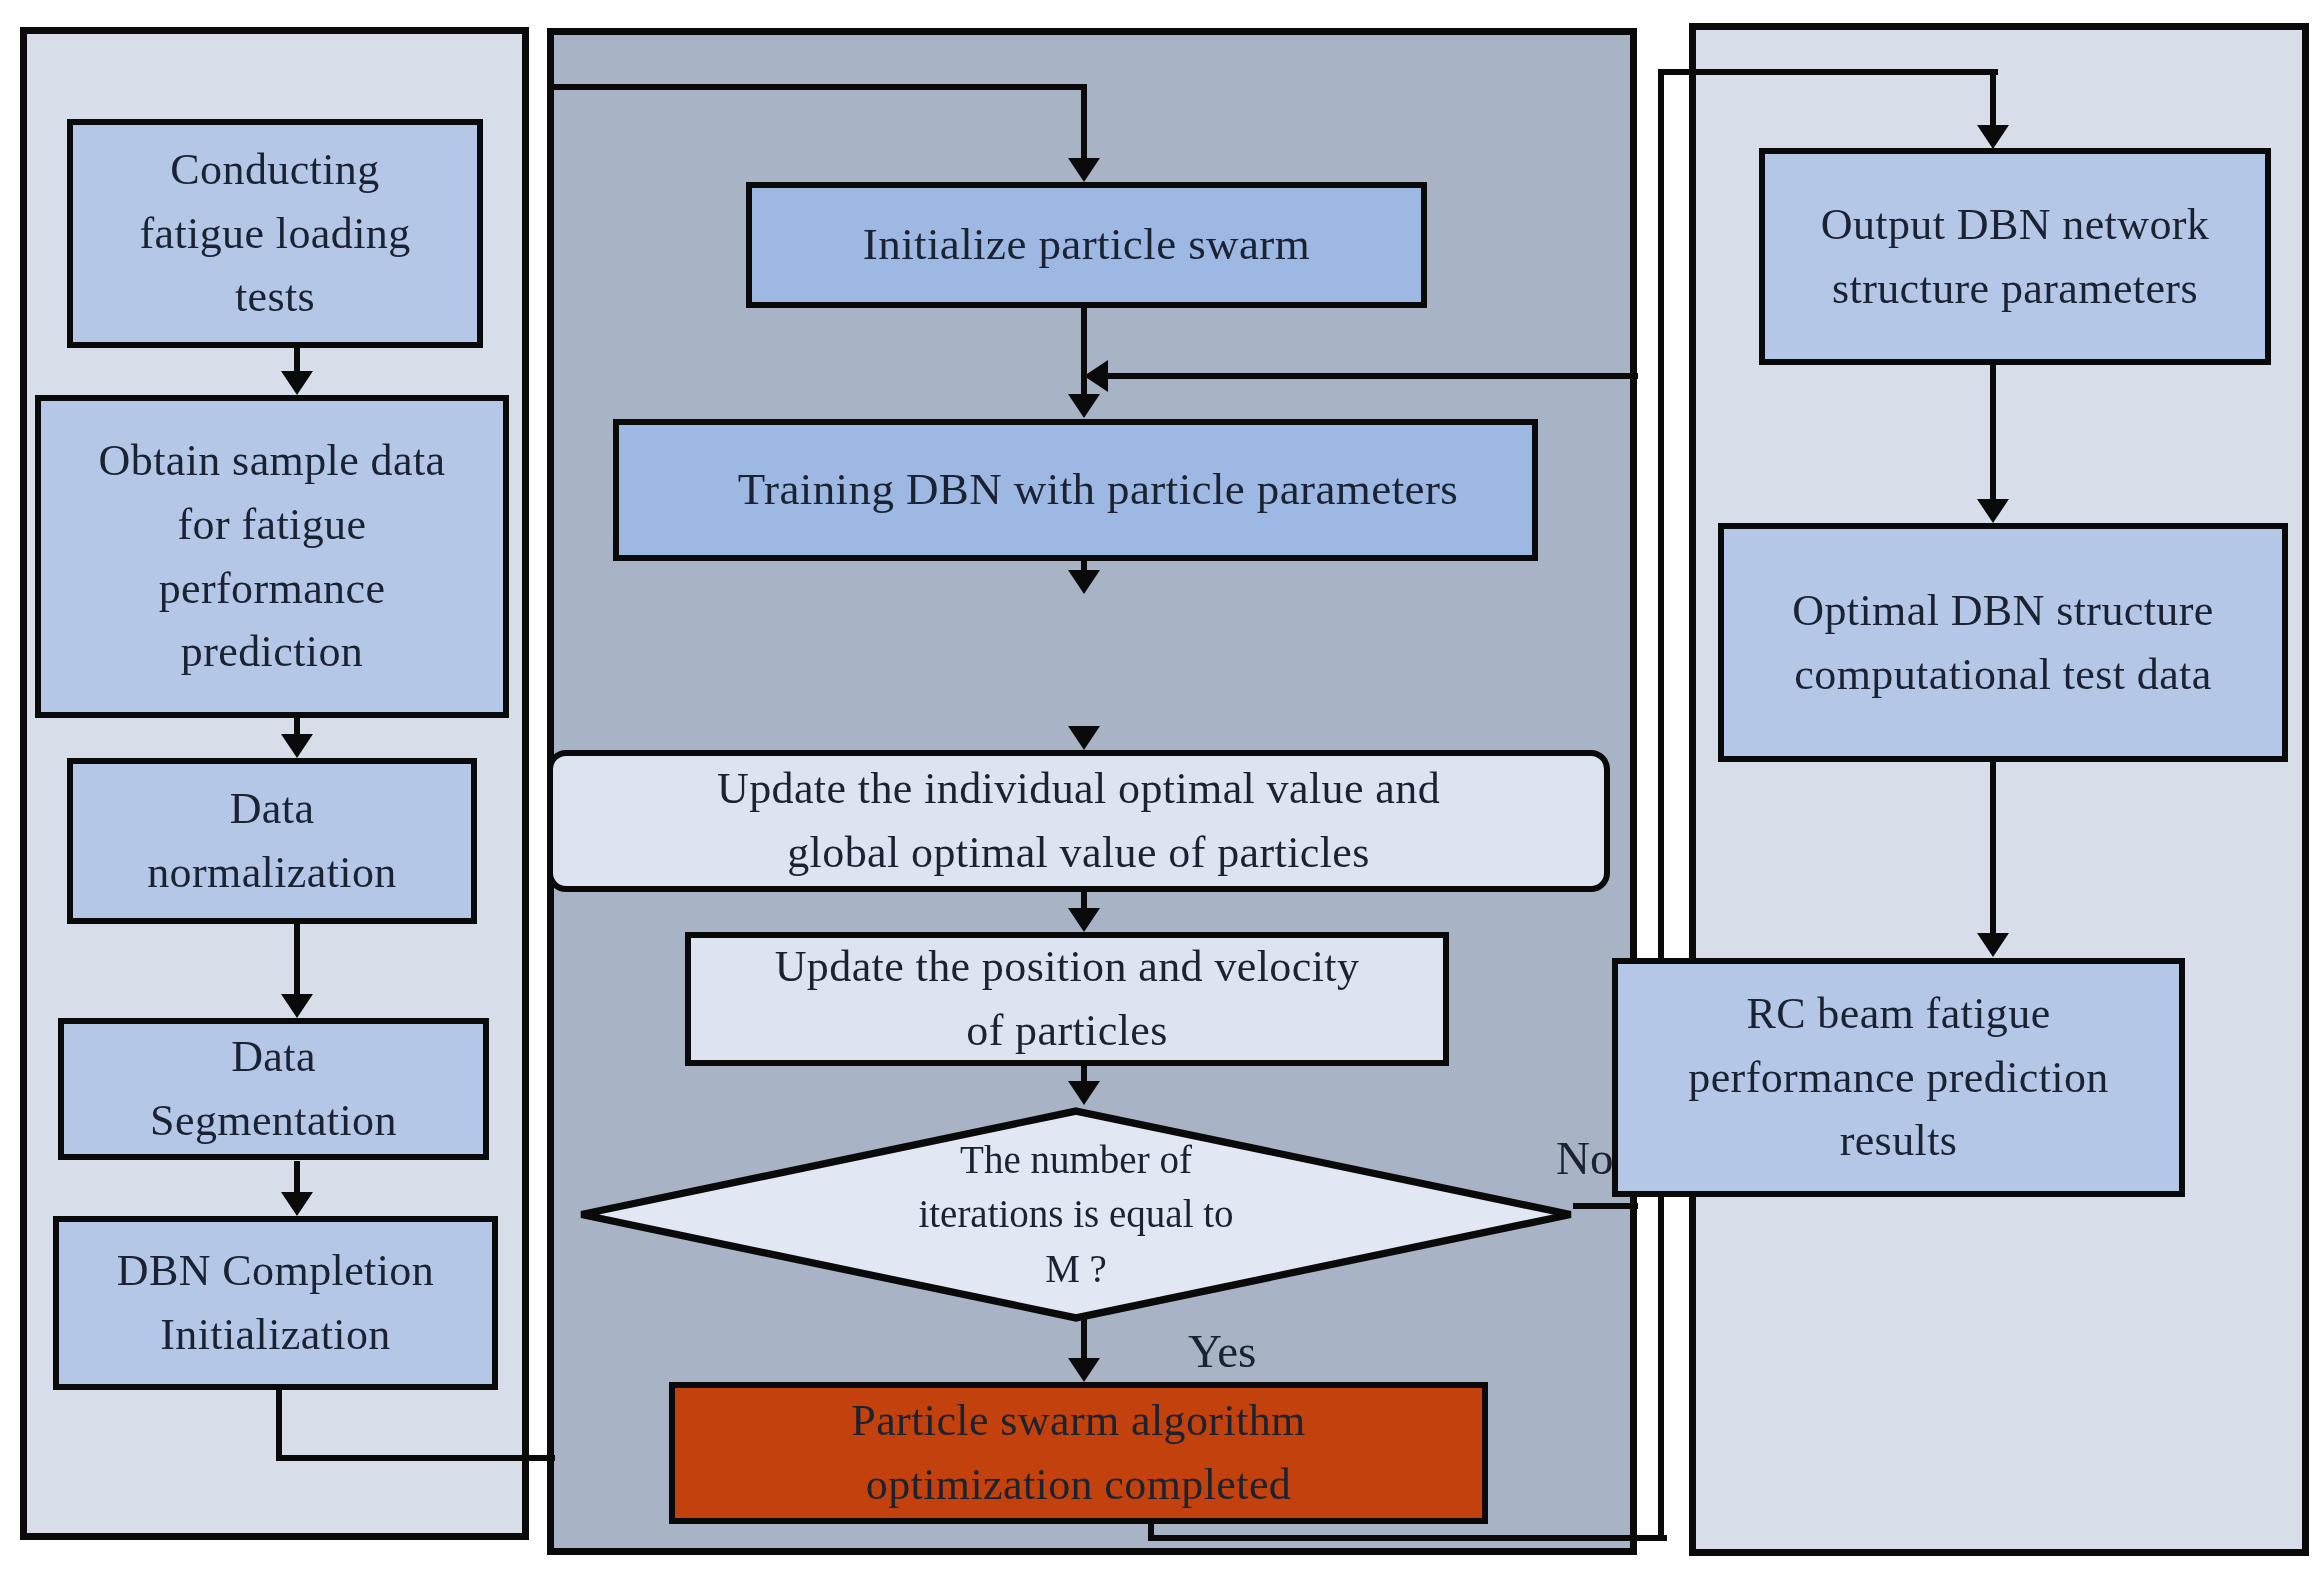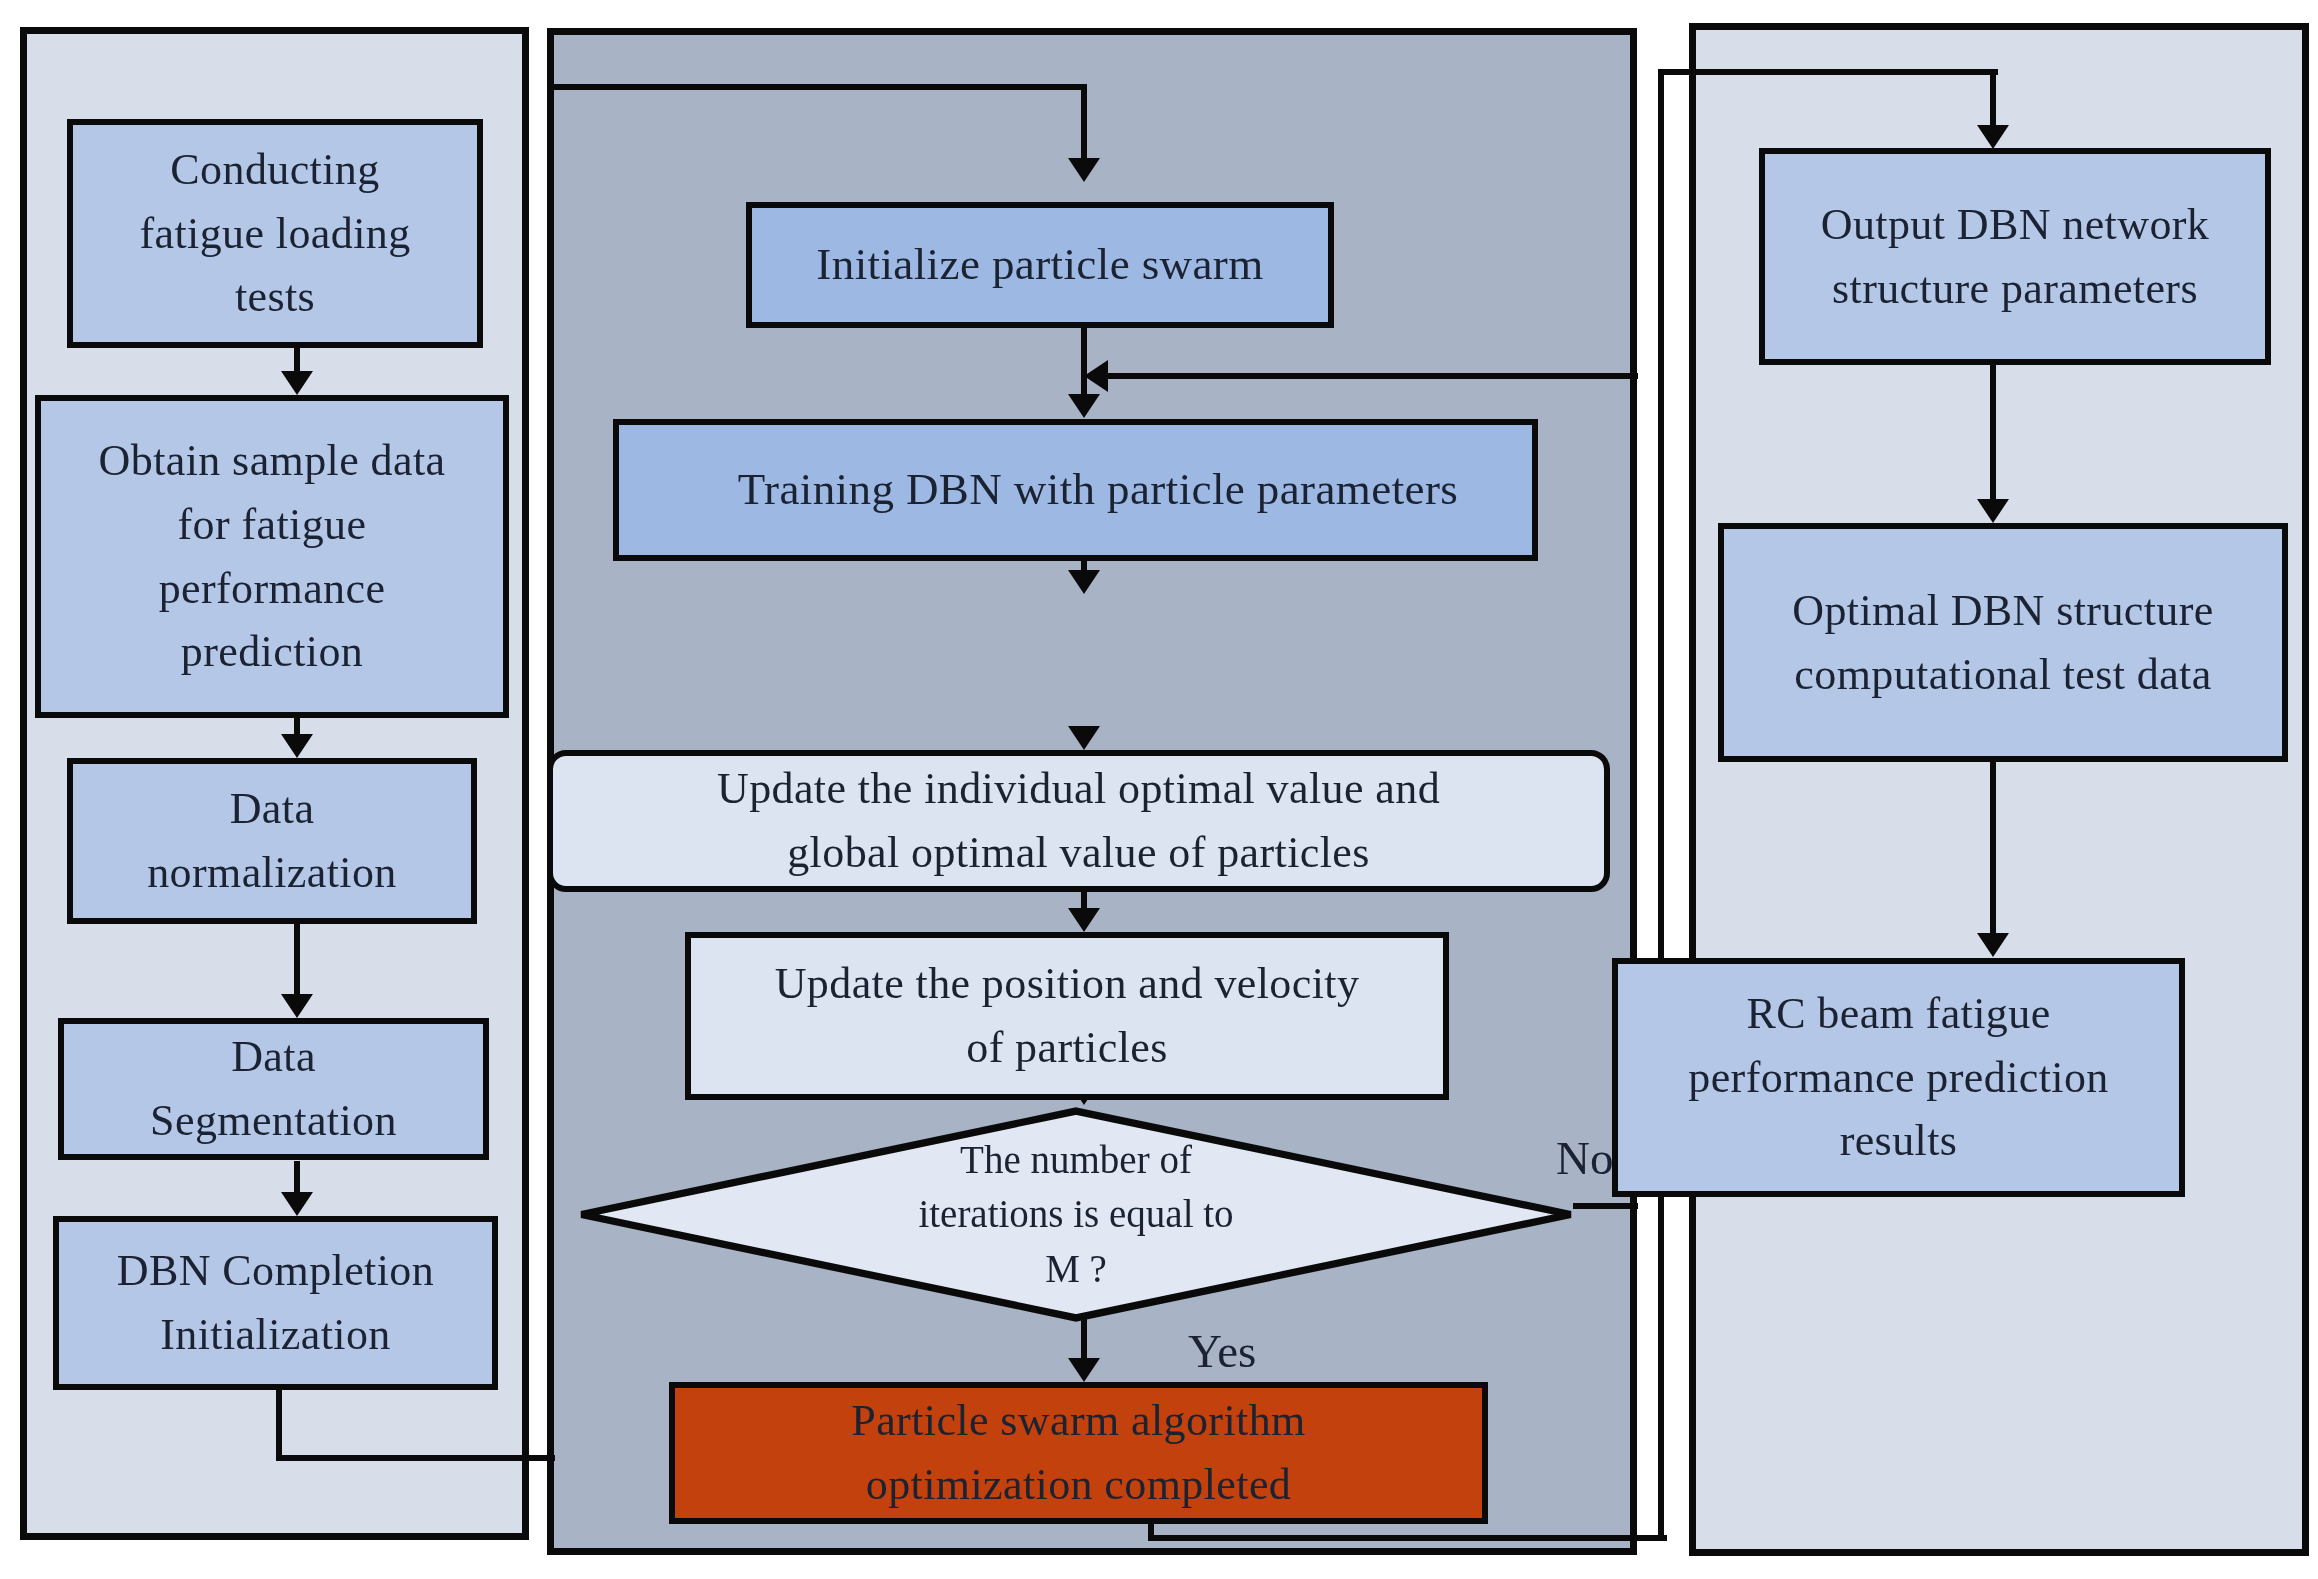--- a/index.html
+++ b/index.html
@@ -137,29 +137,29 @@
 
   <div class="box" style="left:67px; top:758px; width:410px; height:166px; background:#b4c7e7;">Data
 normalization</div>
 
   <div class="box" style="left:58px; top:1018px; width:431px; height:142px; background:#b4c7e7;">Data
 Segmentation</div>
 
   <div class="box" style="left:53px; top:1216px; width:445px; height:174px; background:#b4c7e7;">DBN Completion
 Initialization</div>
 
-  <div class="box" style="left:746px; top:182px; width:588px; height:126px; background:#9db9e3; font-size:45px;margin-top:20px;">Initialize particle swarm</div>
+  <div class="box" style="left:746px; top:182px; width:681px; height:126px; background:#9db9e3; font-size:45px;">Initialize particle swarm</div>
 
   <div class="box" style="left:613px; top:419px; width:925px; height:142px; background:#9db9e3; font-size:45px;padding-left:45px;">Training DBN with particle parameters</div>
 
 
   <div class="box" style="left:547px; top:750px; width:1063px; height:142px; background:#dce4f1;border-radius:19px;">Update the individual optimal value and
 global optimal value of particles</div>
 
-  <div class="box" style="left:685px; top:932px; width:764px; height:168px; background:#dce4f1;">Update the position and velocity
+  <div class="box" style="left:685px; top:932px; width:764px; height:134px; background:#dce4f1;">Update the position and velocity
 of particles</div>
 
   <div class="diamond-wrap" style="left:575px; top:1106px; width:1002px; height:217px;">
     <svg width="1002" height="217" viewBox="0 0 1240 268">
       <polygon points="620,6 1232,134 620,262 8,134" fill="#e1e8f4" stroke="#0a0a0a" stroke-width="9"></polygon>
     </svg>
     <div class="diamond-text">The number of
 iterations is equal to
 M ?</div>
   </div>

